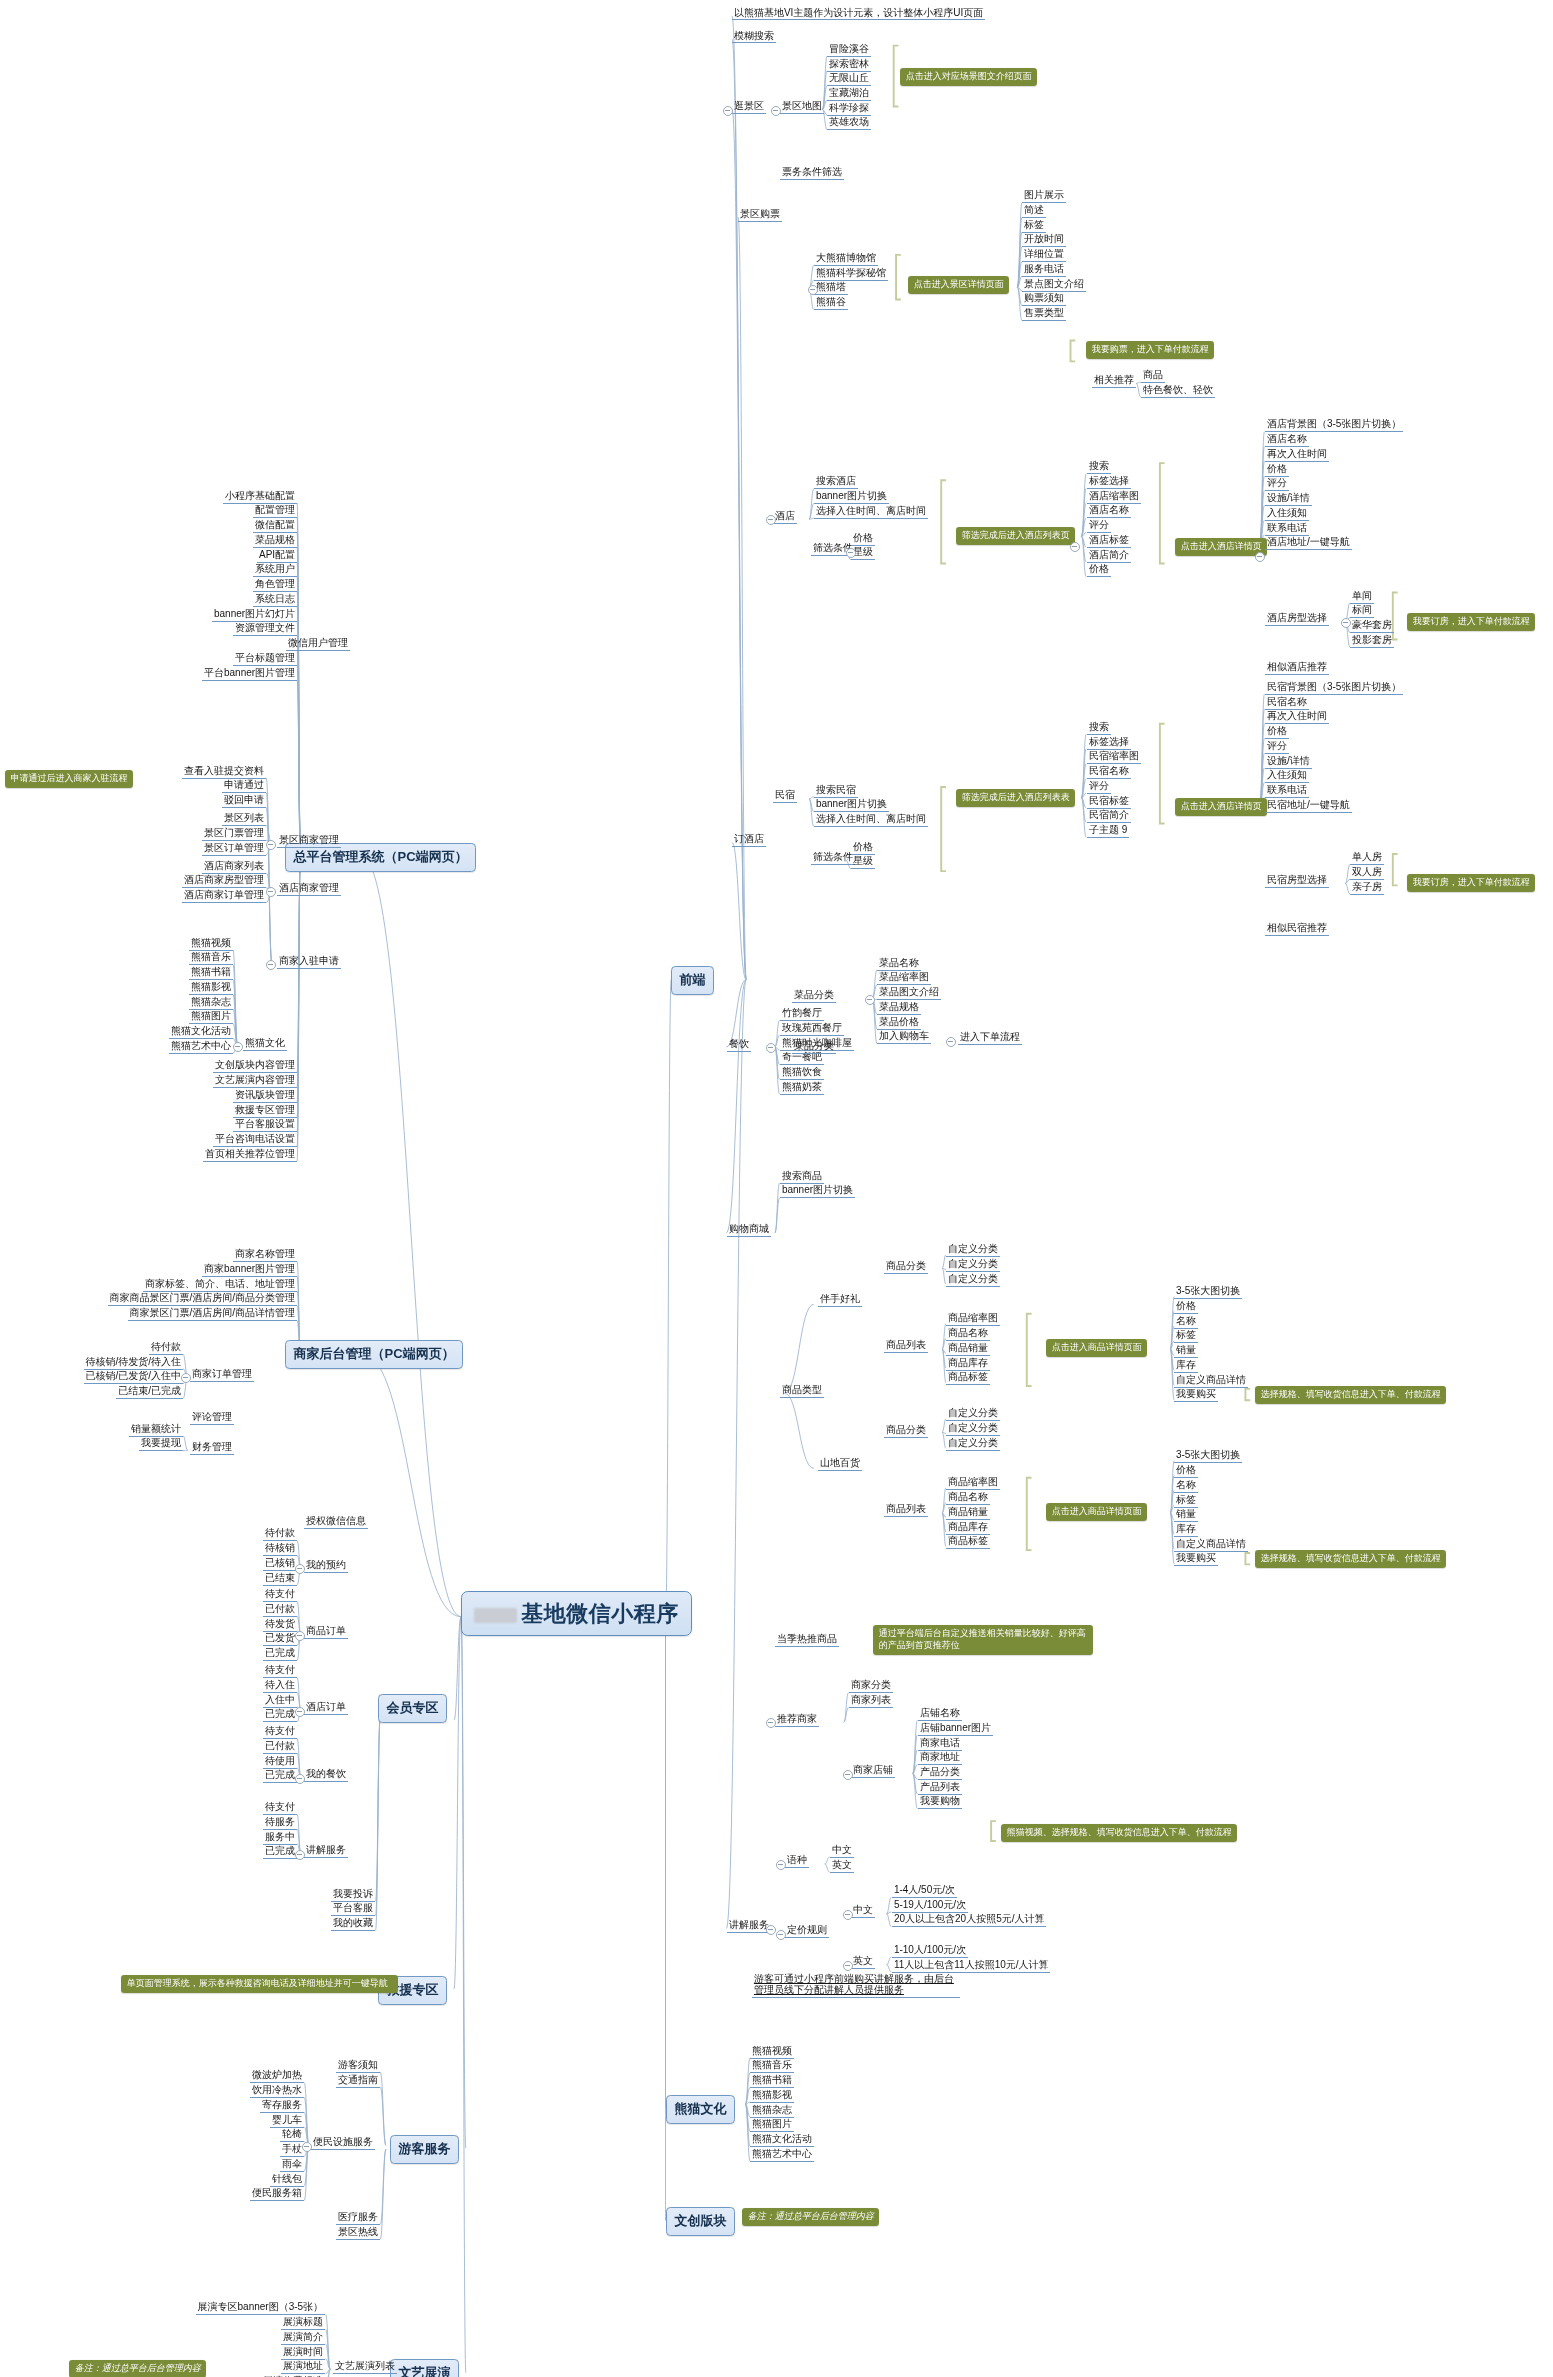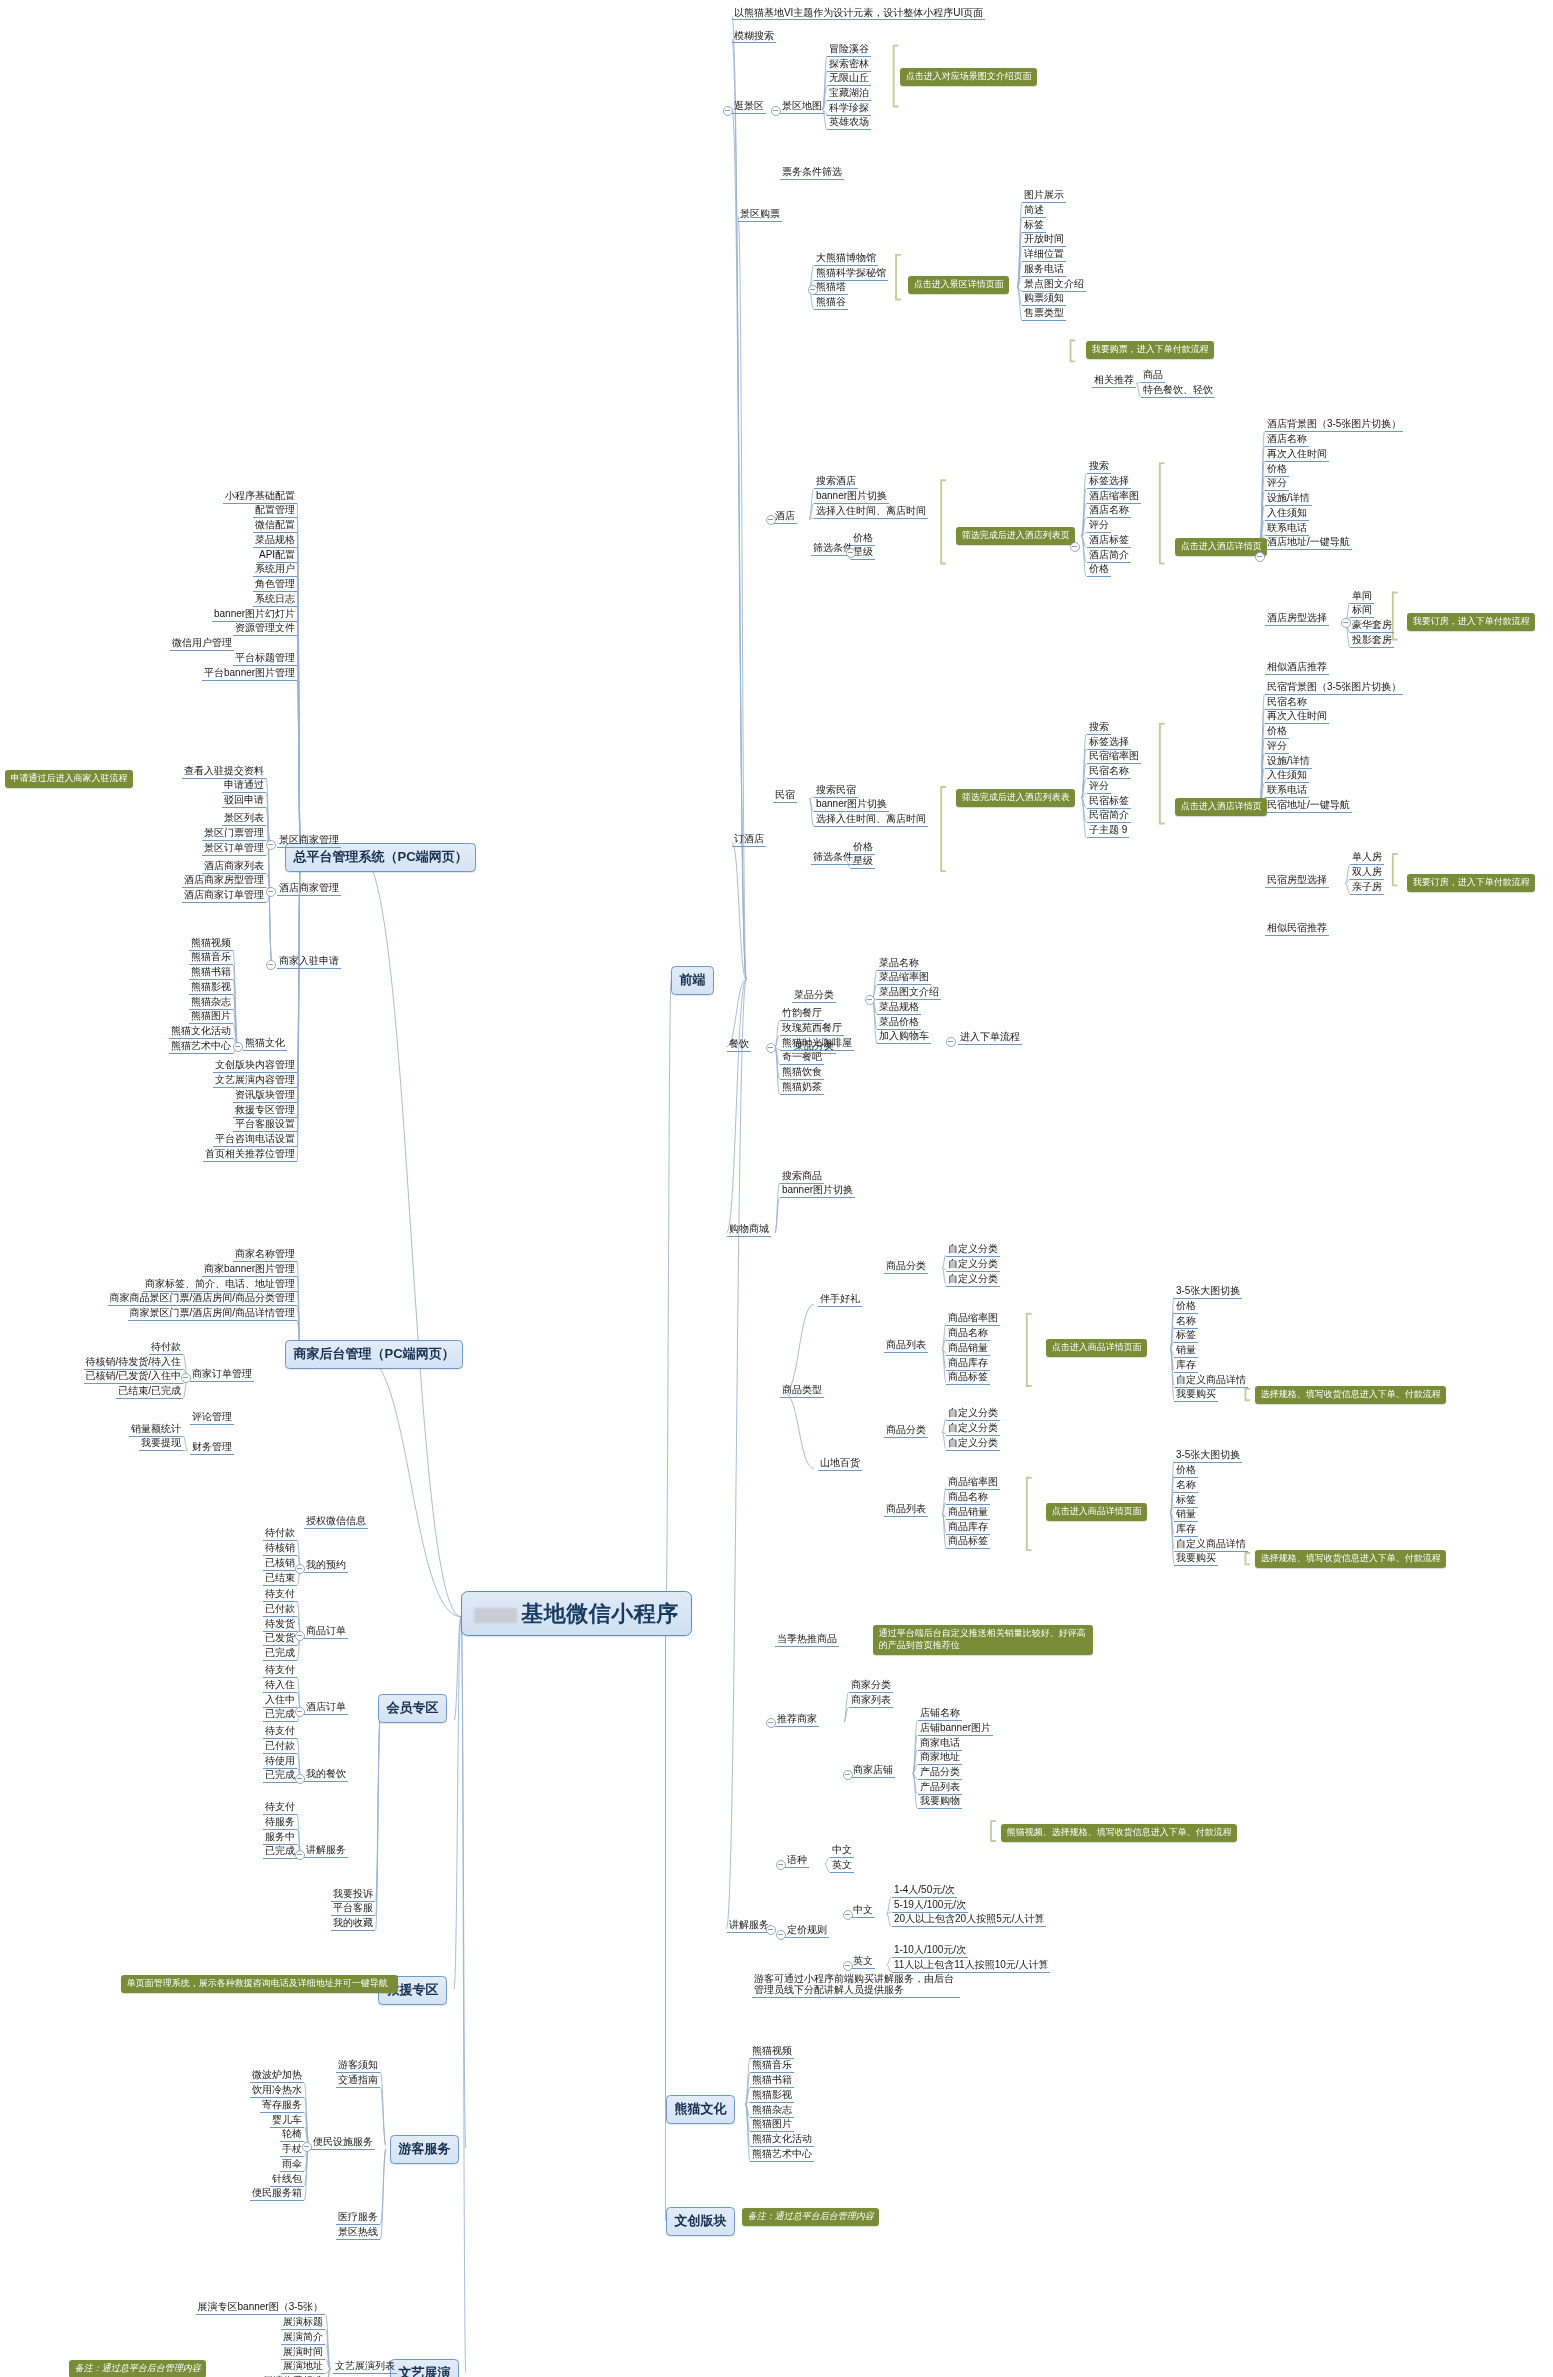--- a/index.html
+++ b/index.html
@@ -353,21 +353,21 @@
       <div class="node sm" style="top: 490px; right: 1256px;">小程序基础配置</div>
       <div class="node sm" style="top: 504px; right: 1256px;">配置管理</div>
       <div class="node sm" style="top: 519px; right: 1256px;">微信配置</div>
       <div class="node sm" style="top: 534px; right: 1256px;">菜品规格</div>
       <div class="node sm" style="top: 549px; right: 1256px;">API配置</div>
       <div class="node sm" style="top: 563px; right: 1256px;">系统用户</div>
       <div class="node sm" style="top: 578px; right: 1256px;">角色管理</div>
       <div class="node sm" style="top: 593px; right: 1256px;">系统日志</div>
       <div class="node sm" style="top: 608px; right: 1256px;">banner图片幻灯片</div>
       <div class="node sm" style="top: 622px; right: 1256px;">资源管理文件</div>
-      <div class="node sm" style="top: 637px; right: 1319px;">微信用户管理</div>
+      <div class="node sm" style="top: 637px; right: 1203px;">微信用户管理</div>
       <div class="node sm" style="top: 652px; right: 1256px;">平台标题管理</div>
       <div class="node sm" style="top: 667px; right: 1256px;">平台banner图片管理</div>
     </div>
 
   <div class="node sm" style="left:277px;top:955px;">商家入驻申请</div>
   <div id="adminApply">
       <div class="node sm" style="top: 765px; right: 1287px;">查看入驻提交资料</div>
       <div class="node sm" style="top: 779px; right: 1287px;">申请通过</div>
       <div class="node sm" style="top: 794px; right: 1287px;">驳回申请</div>
     </div>
@@ -738,21 +738,21 @@
   <div id="guideCn">
       <div class="node sm" style="top: 1884px; left: 892px;">1-4人/50元/次</div>
       <div class="node sm" style="top: 1899px; left: 892px;">5-19人/100元/次</div>
       <div class="node sm" style="top: 1913px; left: 892px;">20人以上包含20人按照5元/人计算</div>
     </div>
   <div class="node sm" style="left:851px;top:1955px;">英文</div>
   <div id="guideEn">
       <div class="node sm" style="top: 1944px; left: 892px;">1-10人/100元/次</div>
       <div class="node sm" style="top: 1959px; left: 892px;">11人以上包含11人按照10元/人计算</div>
     </div>
-  <div class="node sm wrap" style="left:752px;top:1973px;width:204px;">游客可通过小程序前端购买讲解服务，由后台管理员线下分配讲解人员提供服务</div>
+  <div class="node sm wrap" style="left:752px;top:1973px;width:204px;text-decoration:underline;">游客可通过小程序前端购买讲解服务，由后台管理员线下分配讲解人员提供服务</div>
 
   <div id="fePanda">
       <div class="node sm" style="top: 2045px; left: 750px;">熊猫视频</div>
       <div class="node sm" style="top: 2059px; left: 750px;">熊猫音乐</div>
       <div class="node sm" style="top: 2074px; left: 750px;">熊猫书籍</div>
       <div class="node sm" style="top: 2089px; left: 750px;">熊猫影视</div>
       <div class="node sm" style="top: 2104px; left: 750px;">熊猫杂志</div>
       <div class="node sm" style="top: 2118px; left: 750px;">熊猫图片</div>
       <div class="node sm" style="top: 2133px; left: 750px;">熊猫文化活动</div>
       <div class="node sm" style="top: 2148px; left: 750px;">熊猫艺术中心</div>

